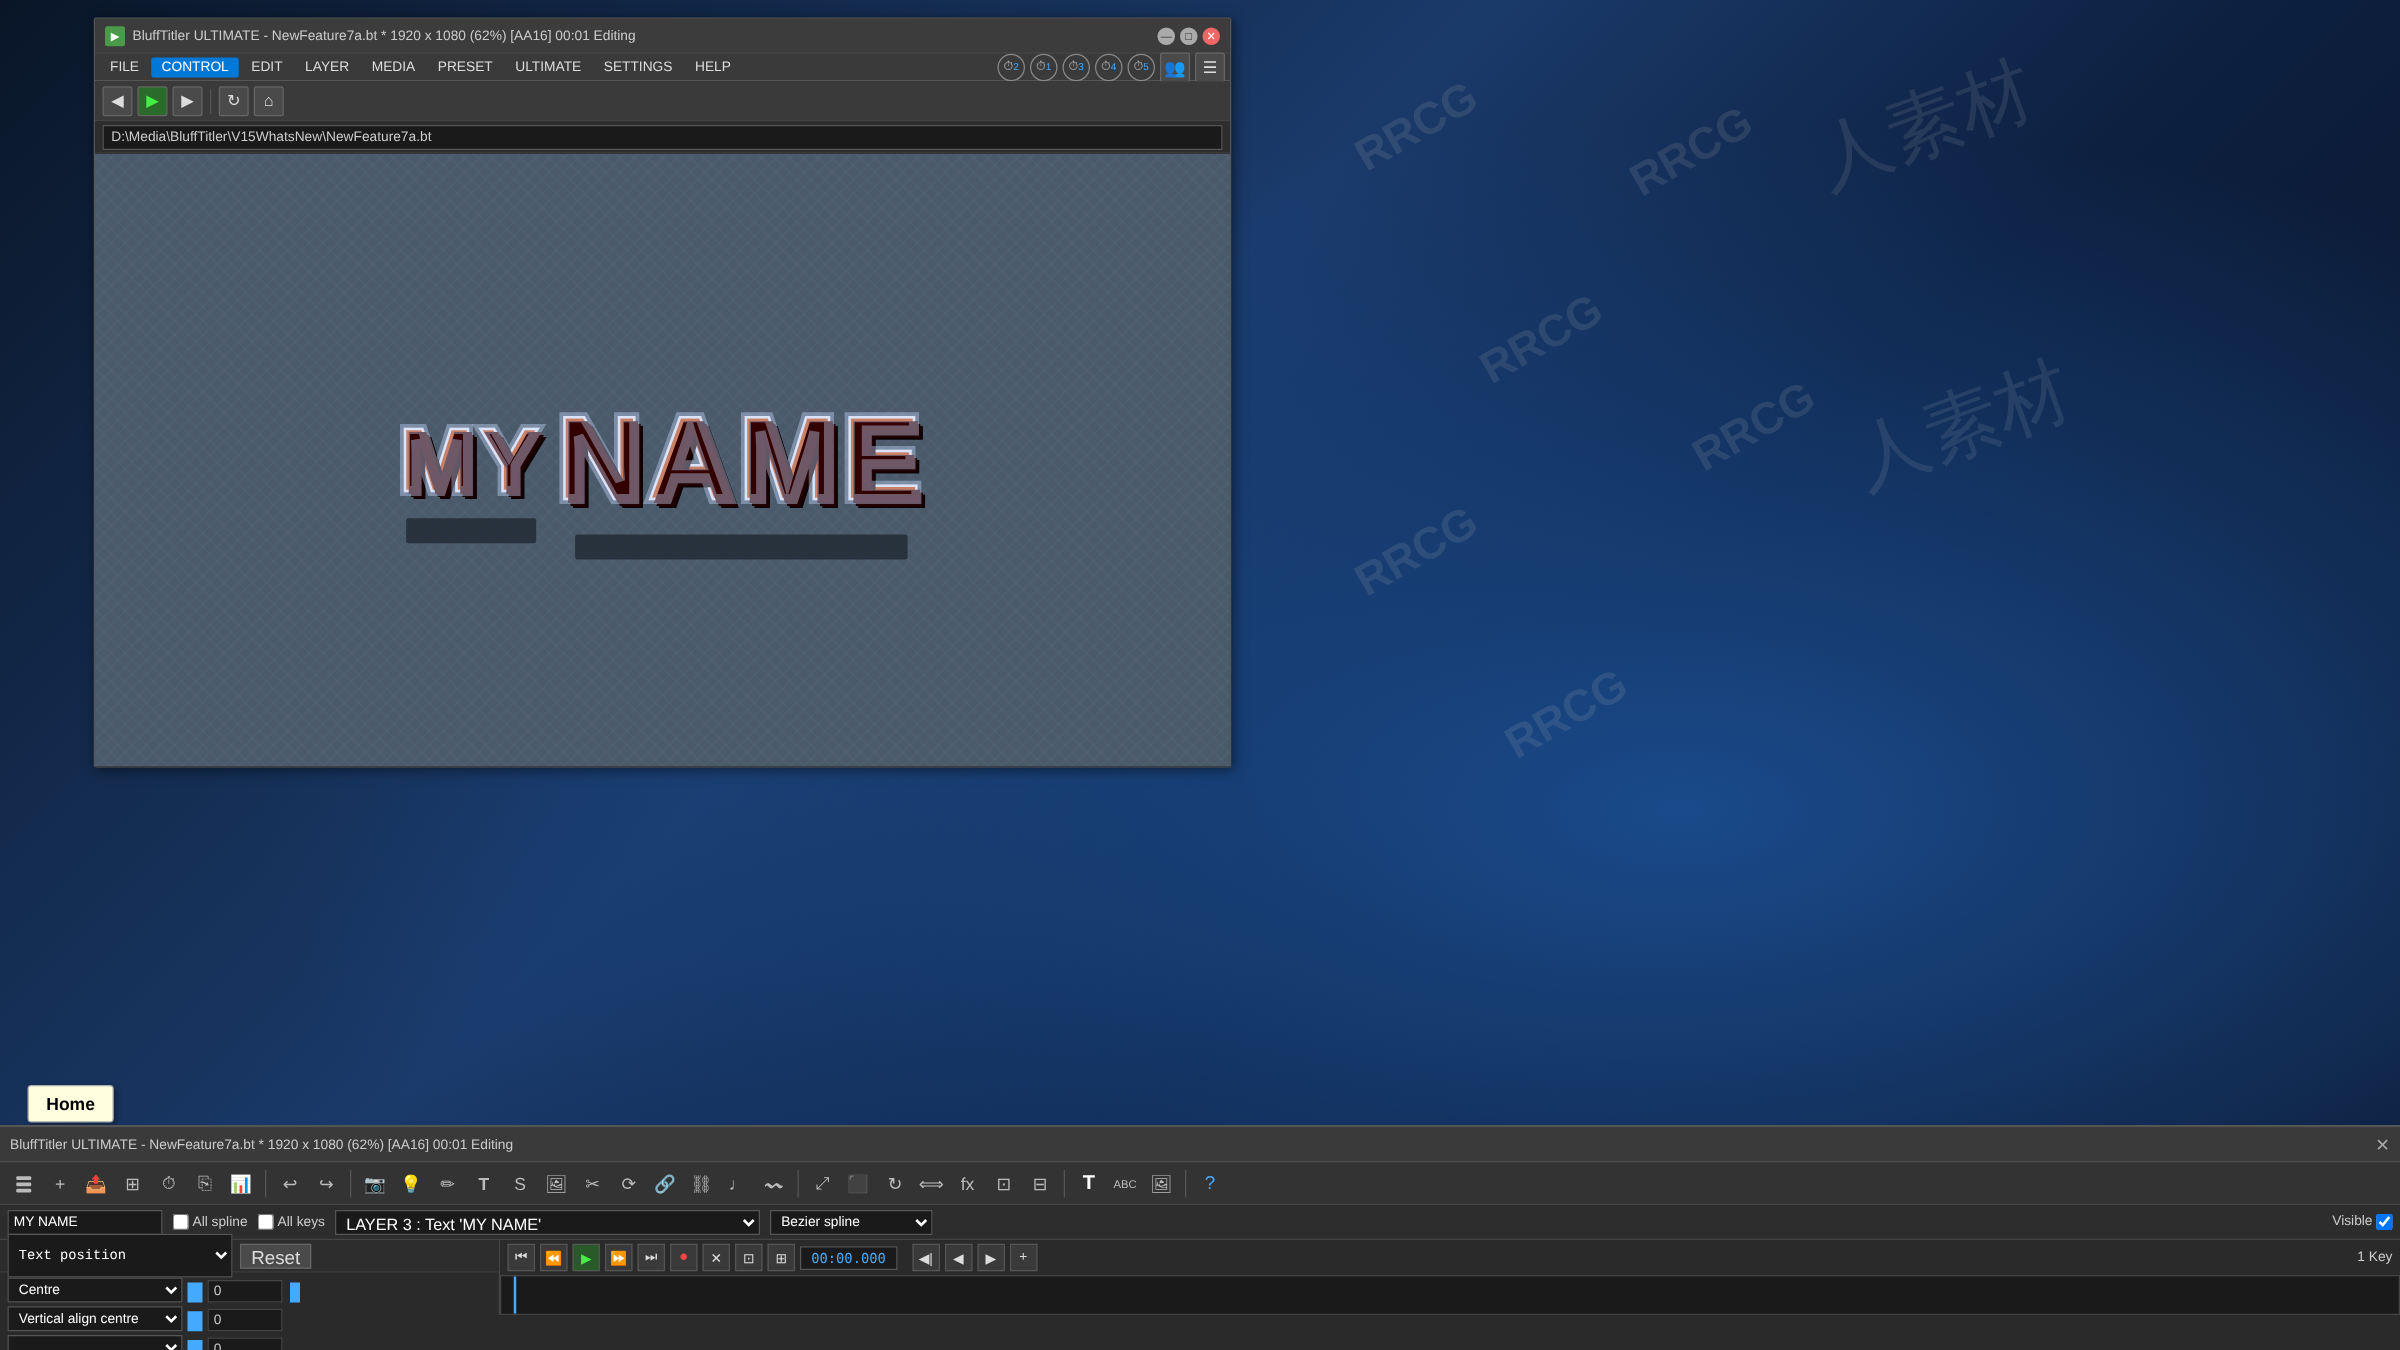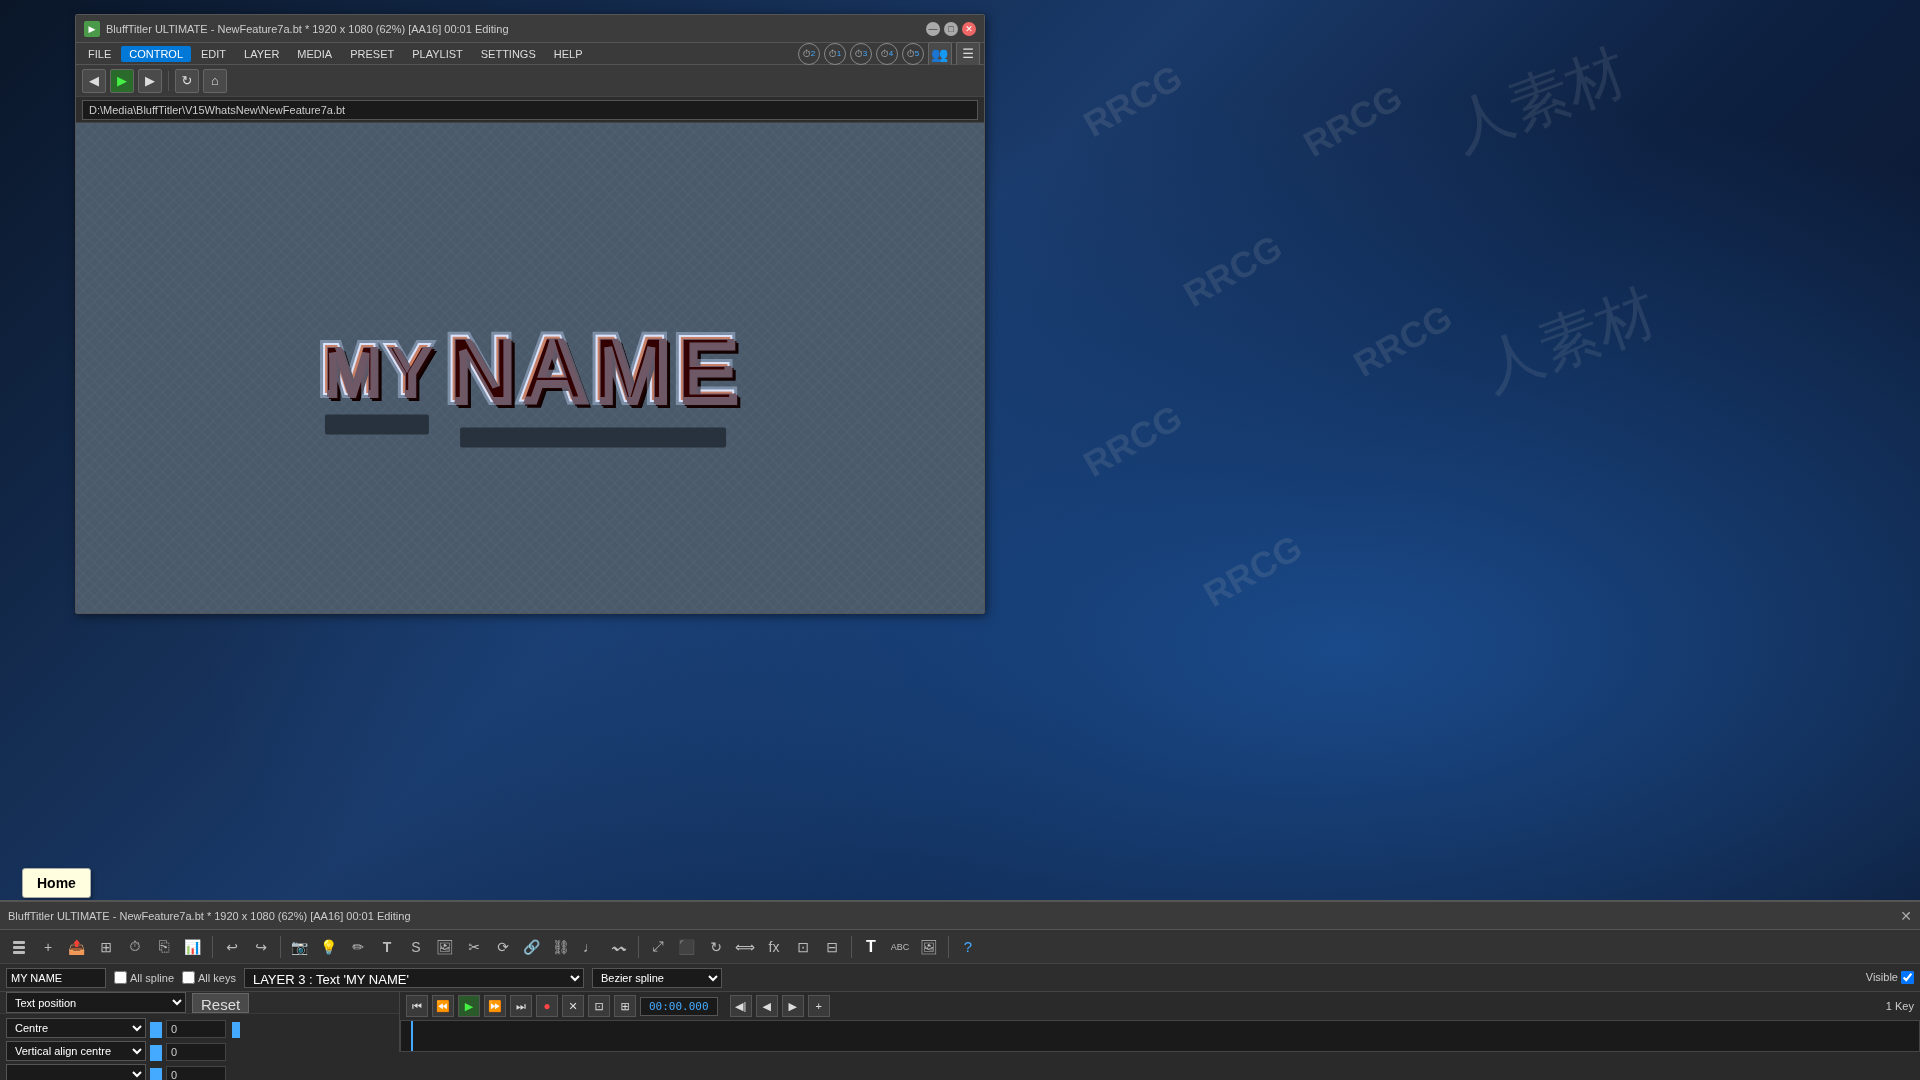--- a/index.html
+++ b/index.html
@@ -295,21 +295,21 @@
       height: 28px;
       background: #2d2d2d;
       border-bottom: 1px solid #444;
       display: flex;
       align-items: center;
       padding: 0 6px;
       gap: 8px;
     }
 
     .layer-name-input {
-      width: 100px;
+      width: 124px;
       background: #1a1a1a;
       border: 1px solid #555;
       color: #fff;
       padding: 2px 4px;
       font-size: 11px;
       height: 20px;
     }
 
     .checkbox-label {
       display: flex;
@@ -361,21 +361,22 @@
       gap: 6px;
     }
 
     .prop-dropdown {
       width: 180px;
       background: #1a1a1a;
       border: 1px solid #555;
       color: #fff;
       padding: 2px 4px;
       font-size: 11px;
-      height: 21px;
+      height: 35px;
+      font-family: Liberation Mono, monospace;
     }
 
     .reset-btn {
       background: #4a4a4a;
       border: 1px solid #666;
       color: #ddd;
       padding: 2px 8px;
       font-size: 15px;
       cursor: pointer;
       height: 20px;
@@ -570,21 +571,21 @@
     </div>
   </div>
 
   <div class="menu-bar">
     <div class="menu-item">FILE</div>
     <div class="menu-item active">CONTROL</div>
     <div class="menu-item">EDIT</div>
     <div class="menu-item">LAYER</div>
     <div class="menu-item">MEDIA</div>
     <div class="menu-item">PRESET</div>
-    <div class="menu-item">PLAYLIST</div>
+    <div class="menu-item">ULTIMATE</div>
     <div class="menu-item">SETTINGS</div>
     <div class="menu-item">HELP</div>
 
     <div class="toolbar-right">
       <div class="icon-circle">⏱<span style="font-size:8px;vertical-align:super;color:#4af;">2</span></div>
       <div class="icon-circle">⏱<span style="font-size:8px;vertical-align:super;color:#4af;">1</span></div>
       <div class="icon-circle">⏱<span style="font-size:8px;vertical-align:super;color:#4af;">3</span></div>
       <div class="icon-circle">⏱<span style="font-size:8px;vertical-align:super;color:#4af;">4</span></div>
       <div class="icon-circle">⏱<span style="font-size:8px;vertical-align:super;color:#4af;">5</span></div>
       <div class="toolbar-btn" style="font-size:14px;">👥</div>

